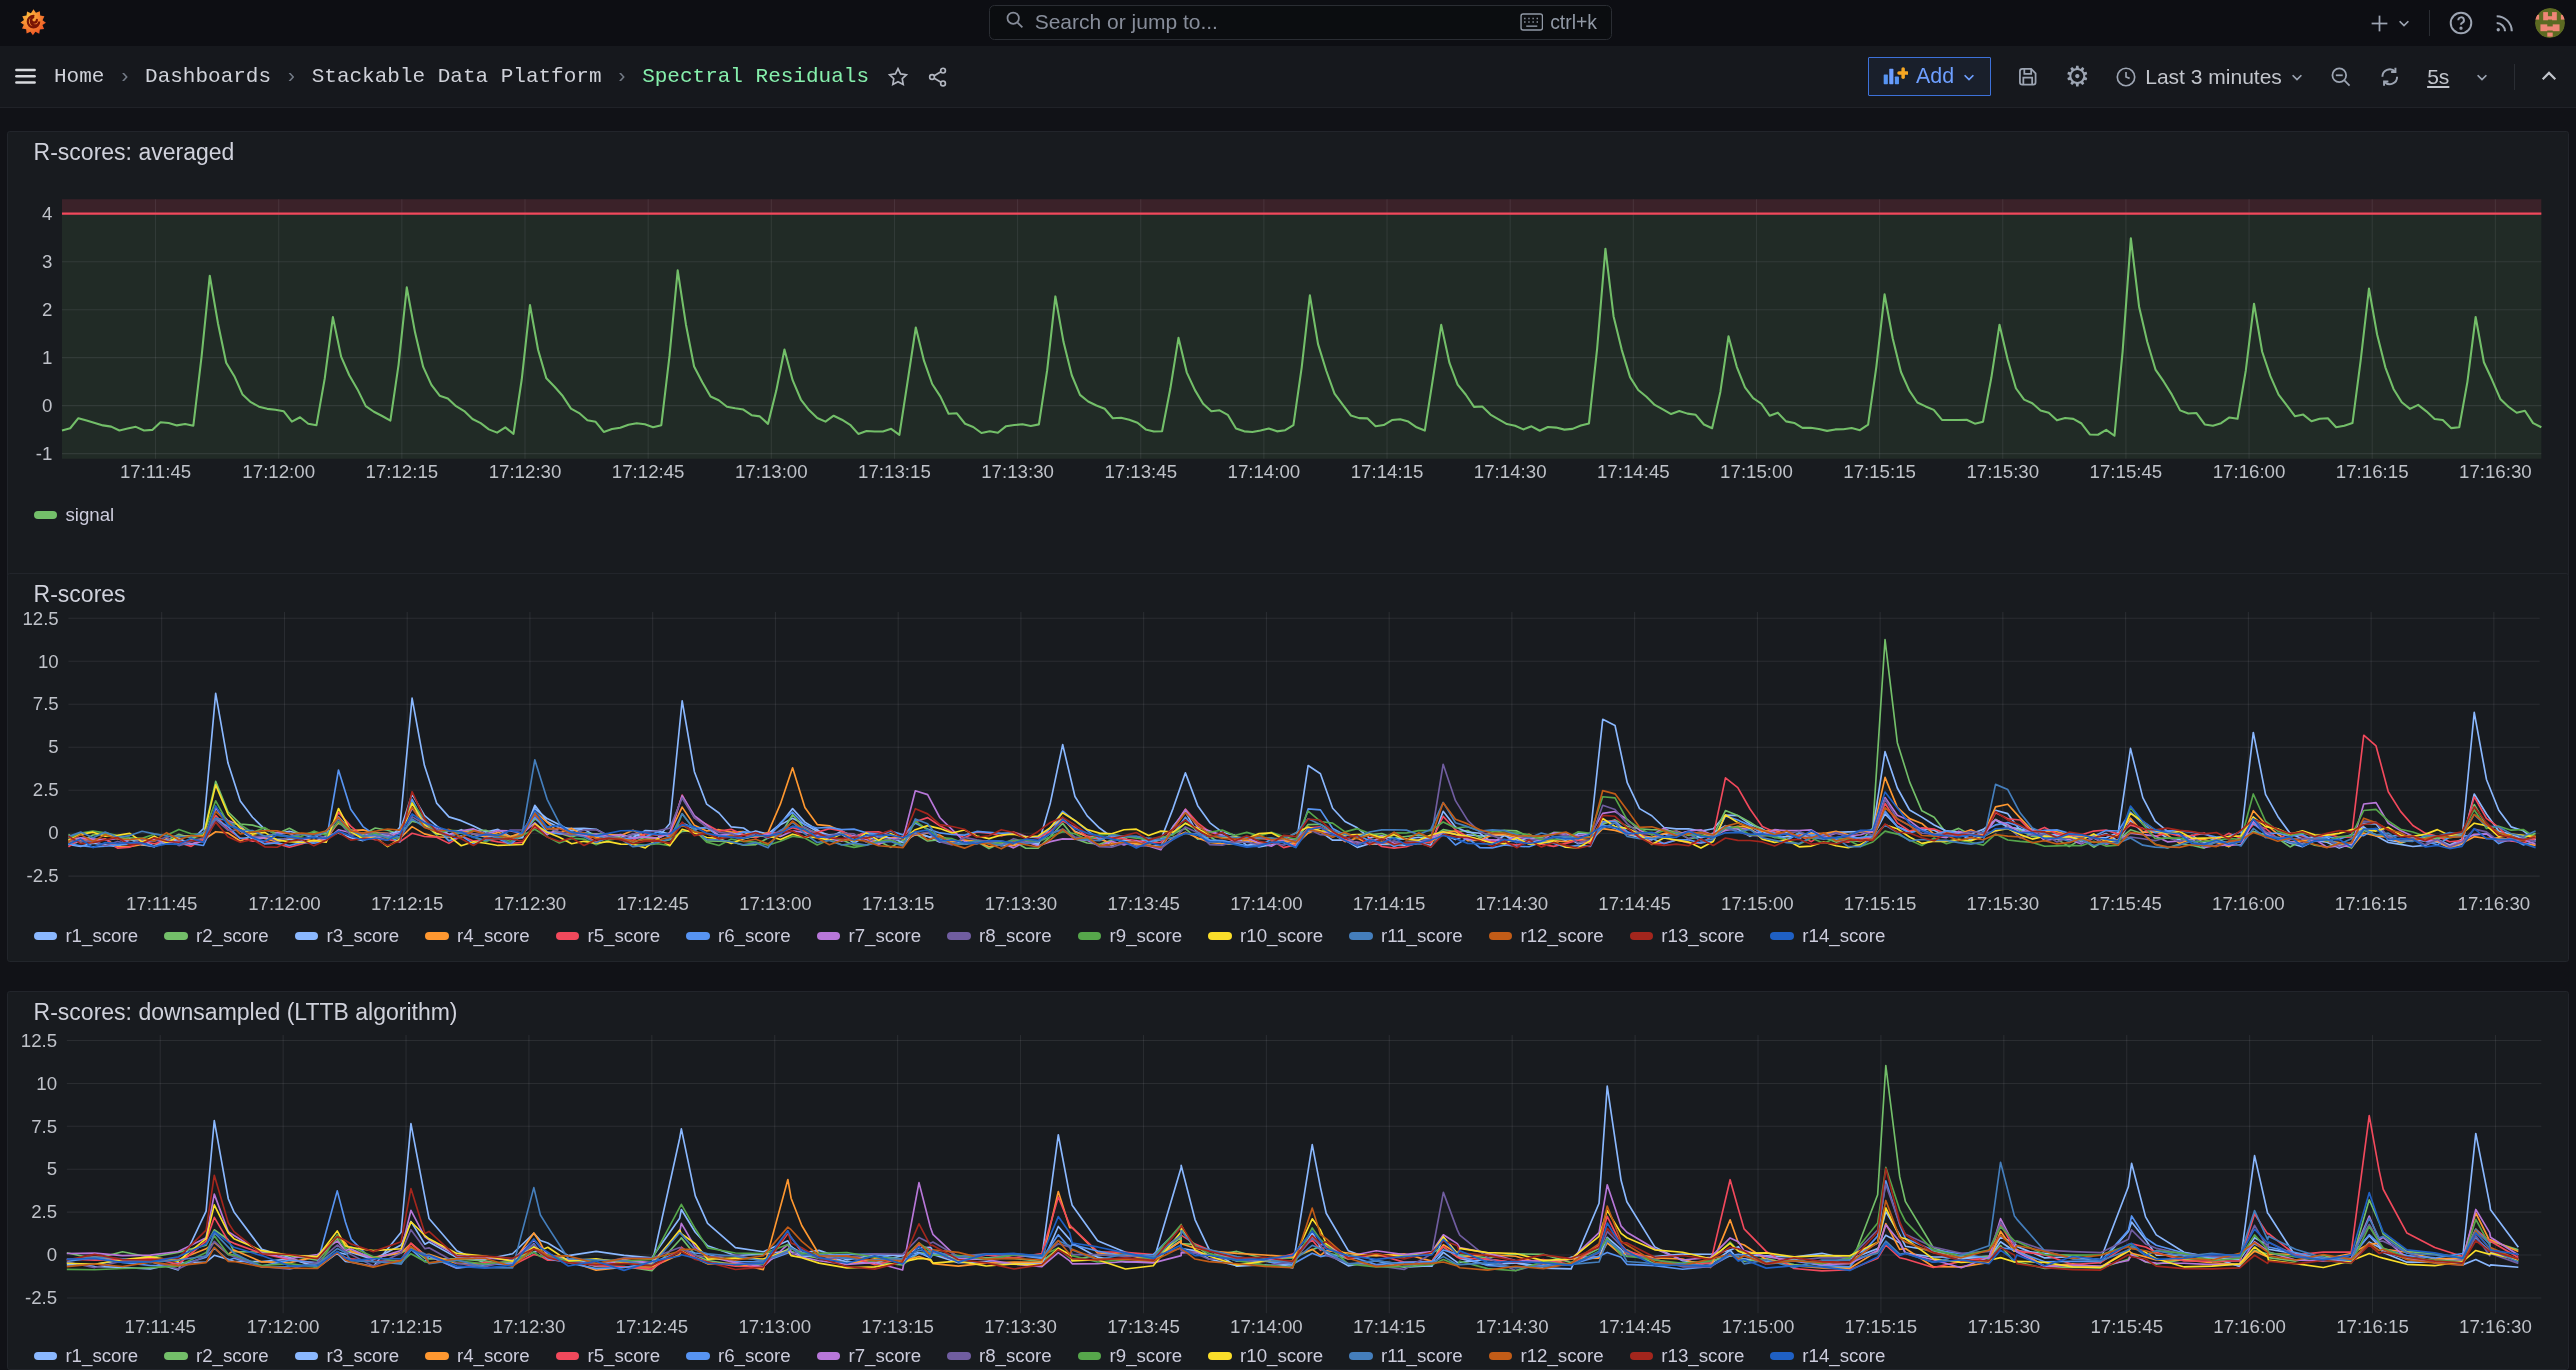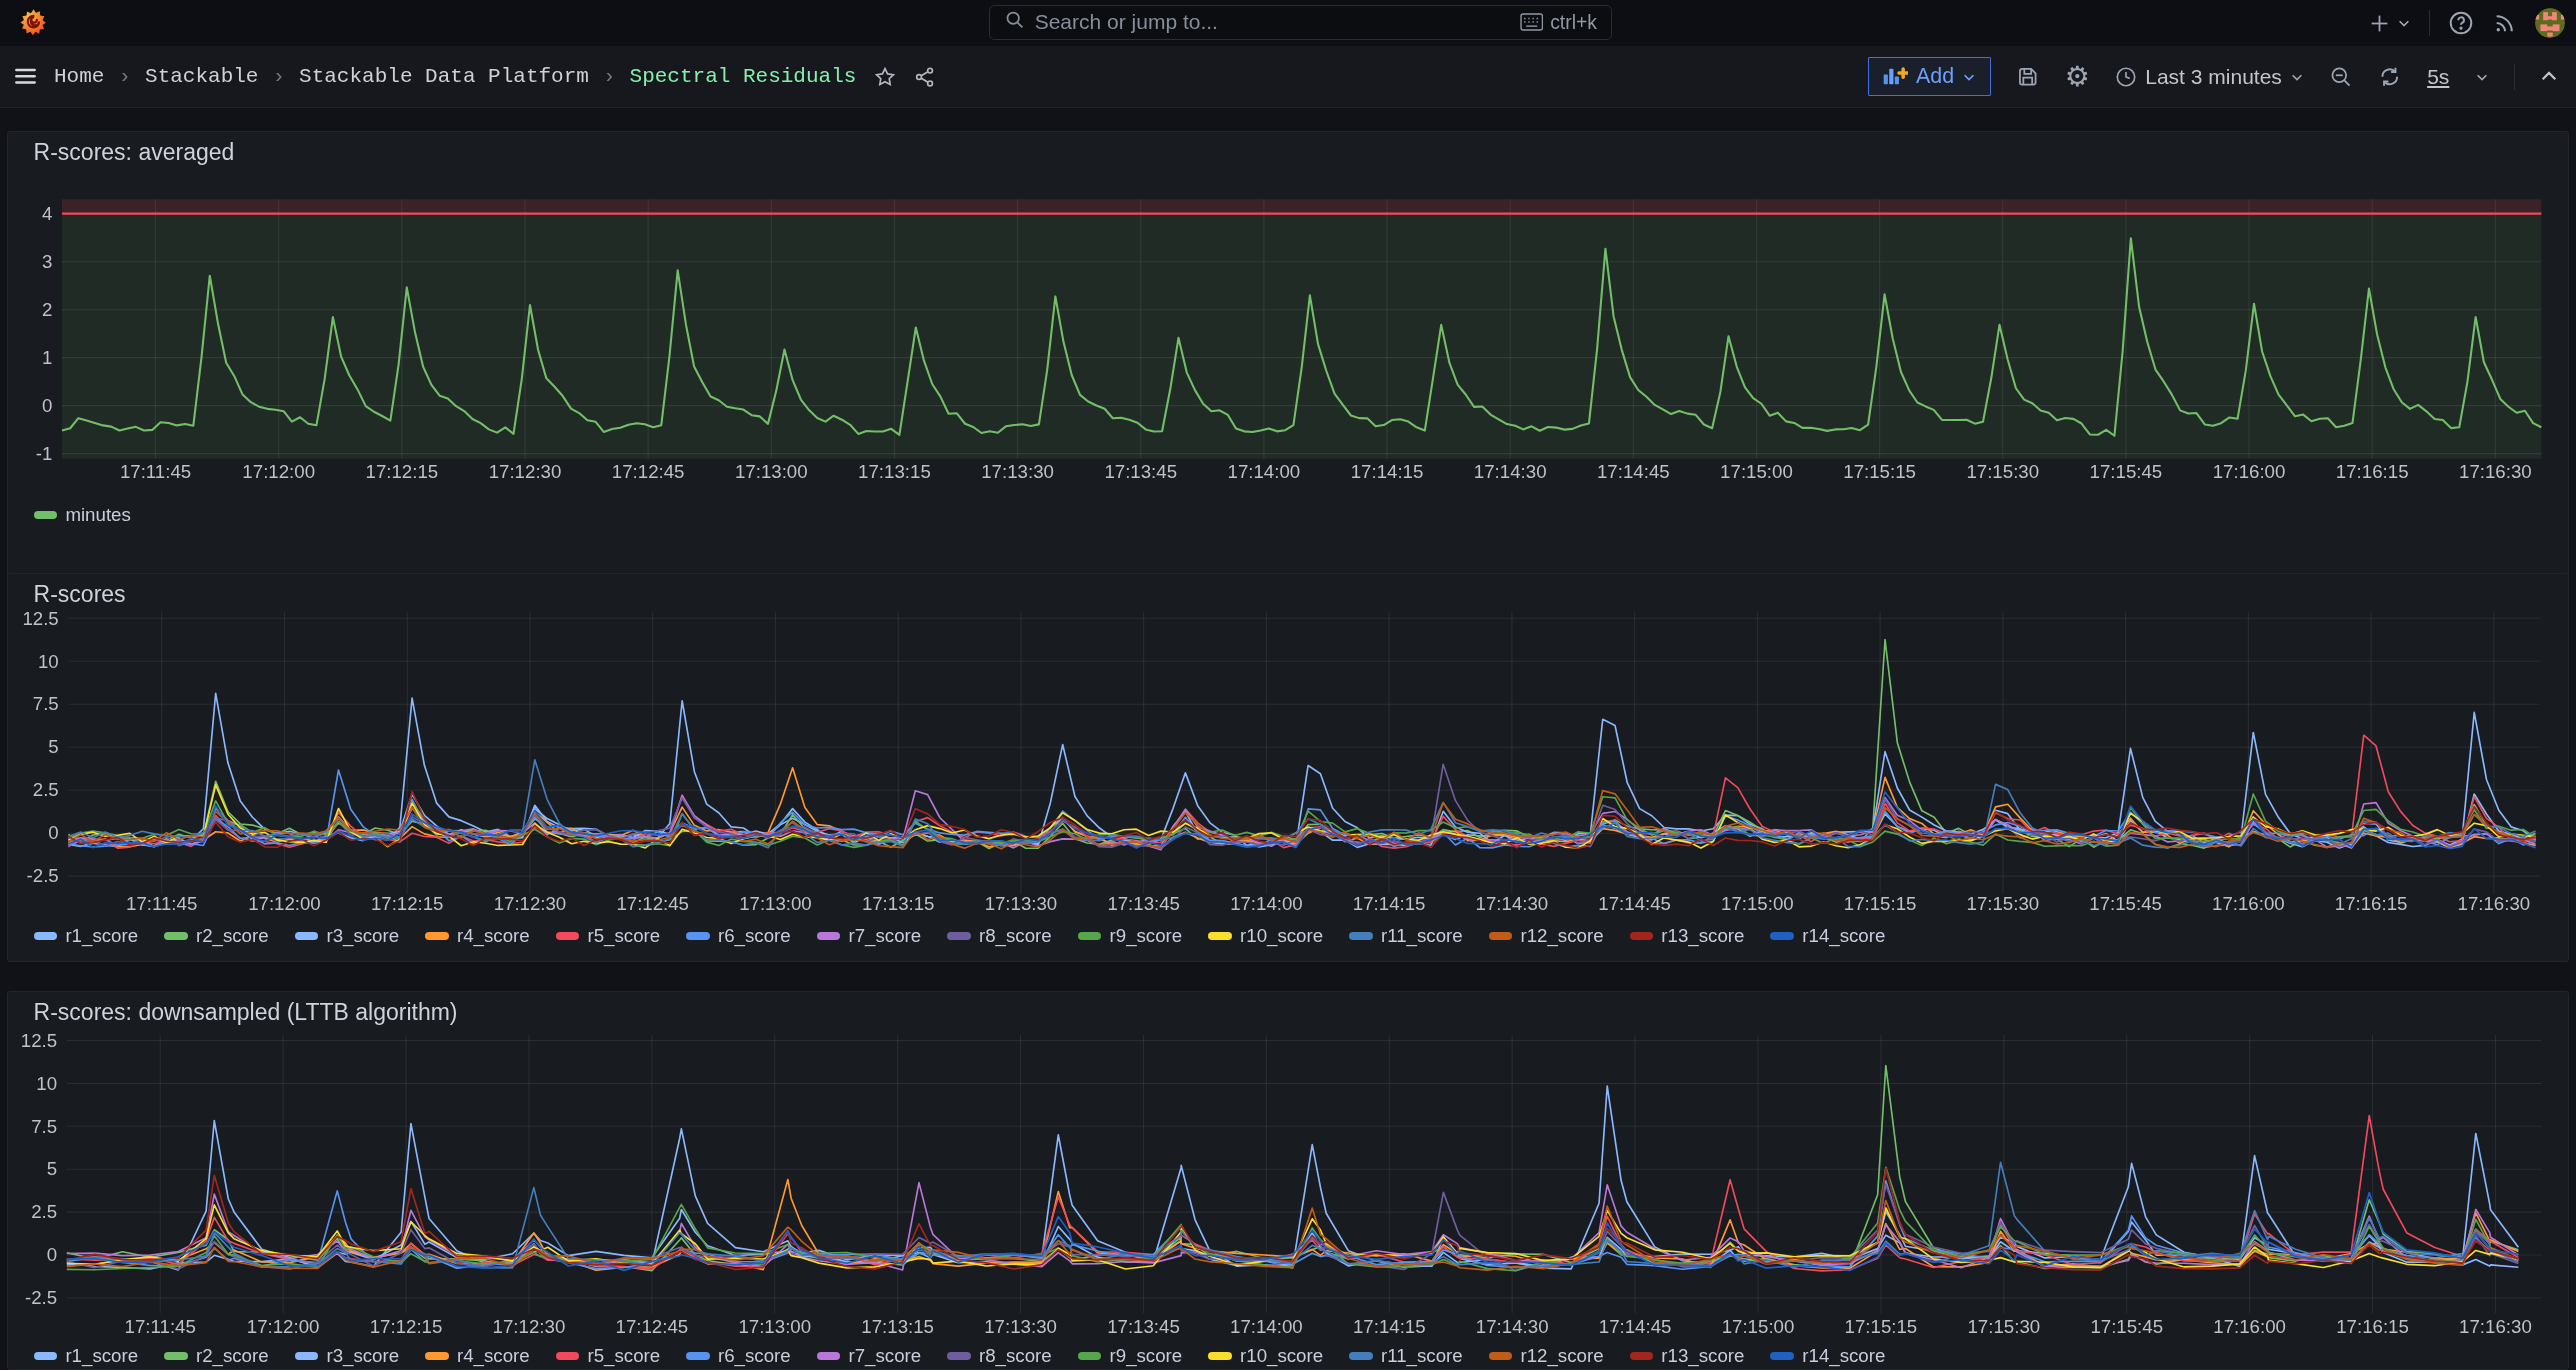--- a/index.html
+++ b/index.html
@@ -132,21 +132,21 @@
     <button class="icnbtn">
       <svg width="21" height="16.6" viewBox="0 0 30 24" fill="#D8D9DD">
         <rect y="1" width="30" height="3.6" rx="1.8"></rect>
           <rect y="10" width="30" height="3.6" rx="1.8"></rect>
           <rect y="19" width="30" height="3.6" rx="1.8"></rect>
         </svg>
     </button>
     <nav style="display:flex;align-items:center;gap:14px;">
       <a class="crumb">Home</a>
       <span class="crumb-sep">›</span>
-      <a class="crumb">Stackable</a>
+      <a class="crumb">Dashboards</a>
       <span class="crumb-sep">›</span>
       <a class="crumb">Stackable Data Platform</a>
       <span class="crumb-sep">›</span>
       <a class="crumb current">Spectral Residuals</a>
     </nav>
     <button class="icnbtn">
       <svg width="22" height="22" viewBox="0 0 24 24" fill="none" stroke="#B3B7C1" stroke-width="1.8">
         <path d="M12 2.8l2.8 5.8 6.4.9-4.6 4.4 1.1 6.3L12 17.2l-5.7 3  1.1-6.3L2.8 9.5l6.4-.9z"></path>
         </svg>
     </button>
@@ -289,21 +289,21 @@
         <text x="3060.669536423841" y="500" text-anchor="middle" fill="#BFC2C9" font-size="27">17:15:45</text>
         <text x="3238.633112582781" y="500" text-anchor="middle" fill="#BFC2C9" font-size="27">17:16:00</text>
         <text x="3416.5966887417217" y="500" text-anchor="middle" fill="#BFC2C9" font-size="27">17:16:15</text>
         <text x="3594.560264900662" y="500" text-anchor="middle" fill="#BFC2C9" font-size="27">17:16:30</text>
         <polyline points="78.0,431.2 89.9,427.9 101.7,413.4 113.6,416.8 125.5,420.2 137.3,423.8 149.2,425.6 161.0,431.1 172.9,428.3 184.8,425.9 196.6,431.2 208.5,430.3 220.4,419.2 232.2,420.4 244.1,423.8 256.0,421.7 267.8,424.4 279.7,324.9 291.6,207.5 303.4,276.1 315.3,333.2 327.1,352.7 339.0,379.3 350.9,390.2 362.7,396.7 374.6,399.9 386.5,401.2 398.3,403.3 410.2,418.3 422.1,412.0 433.9,421.4 445.8,423.5 457.7,356.3 469.5,267.3 481.4,324.4 493.2,351.3 505.1,371.8 517.0,395.9 528.8,404.1 540.7,410.2 552.6,416.8 564.4,336.2 576.3,224.3 588.2,289.3 600.0,339.3 611.9,365.2 623.8,380.9 635.6,384.9 647.5,396.1 659.3,403.1 671.2,414.6 683.1,420.6 694.9,429.5 706.8,434.3 718.7,426.6 730.5,436.1 742.4,357.5 754.3,249.8 766.1,314.8 778.0,355.8 789.9,367.9 801.7,381.4 813.6,399.5 825.4,406.0 837.3,416.4 849.2,418.6 861.0,433.3 872.9,429.0 884.8,427.2 896.6,422.8 908.5,420.8 920.4,422.2 932.2,426.5 944.1,423.5 956.0,323.0 967.8,199.8 979.7,277.9 991.5,338.6 1003.4,361.4 1015.3,382.0 1027.1,387.4 1039.0,396.8 1050.9,399.1 1062.7,400.9 1074.6,409.0 1086.5,410.8 1098.3,421.6 1110.2,373.9 1122.1,314.1 1133.9,358.5 1145.8,386.4 1157.6,401.7 1169.5,413.2 1181.4,418.3 1193.2,409.8 1205.1,415.6 1217.0,422.9 1228.8,436.1 1240.7,432.0 1252.6,432.6 1264.4,432.6 1276.3,428.8 1288.2,437.4 1300.0,360.7 1311.9,282.3 1323.7,330.2 1335.6,364.0 1347.5,382.2 1359.3,406.9 1371.2,406.3 1383.1,421.4 1394.9,426.1 1406.8,434.8 1418.7,432.4 1430.5,434.4 1442.4,424.9 1454.3,423.2 1466.1,422.2 1478.0,424.6 1489.8,422.3 1501.7,344.3 1513.6,237.4 1525.4,303.4 1537.3,351.3 1549.2,379.7 1561.0,389.3 1572.9,395.1 1584.8,399.8 1596.6,413.4 1608.5,412.7 1620.4,415.5 1632.2,419.9 1644.1,429.6 1655.9,432.5 1667.8,432.3 1679.7,370.9 1691.5,297.3 1703.4,347.1 1715.3,372.8 1727.1,392.4 1739.0,403.3 1750.9,402.0 1762.7,408.5 1774.6,428.3 1786.5,432.4 1798.3,433.3 1810.2,431.2 1822.0,428.3 1833.9,432.4 1845.8,430.8 1857.6,423.3 1869.5,340.6 1881.4,235.9 1893.2,306.4 1905.1,344.8 1917.0,377.8 1928.8,393.9 1940.7,409.5 1952.5,413.3 1964.4,413.6 1976.3,425.0 1988.1,423.3 2000.0,416.1 2011.9,414.9 2023.7,418.3 2035.6,426.6 2047.5,431.3 2059.3,355.8 2071.2,278.5 2083.1,333.5 2094.9,365.0 2106.8,379.5 2118.6,397.0 2130.5,396.6 2142.4,408.2 2154.2,415.1 2166.1,421.9 2178.0,424.4 2189.8,429.6 2201.7,425.1 2213.6,431.5 2225.4,426.1 2237.3,427.0 2249.2,429.9 2261.0,428.8 2272.9,424.0 2284.7,420.9 2296.6,312.0 2308.5,168.4 2320.3,266.4 2332.2,315.0 2344.1,354.0 2355.9,372.6 2367.8,382.4 2379.7,394.2 2391.5,400.6 2403.4,407.4 2415.3,403.1 2427.1,406.8 2439.0,408.5 2450.8,422.5 2462.7,427.9 2474.6,375.4 2486.4,294.9 2498.3,339.2 2510.2,368.7 2522.0,384.3 2533.9,392.5 2545.8,409.8 2557.6,405.4 2569.5,418.0 2581.4,420.2 2593.2,427.4 2605.1,427.1 2616.9,429.0 2628.8,431.7 2640.7,429.6 2652.5,429.3 2664.4,427.7 2676.3,430.7 2688.1,422.7 2700.0,339.2 2711.9,234.3 2723.7,298.3 2735.6,346.6 2747.5,373.2 2759.3,390.7 2771.2,396.4 2783.0,401.4 2794.9,415.9 2806.8,416.1 2818.6,415.9 2830.5,415.7 2842.4,421.3 2854.2,418.4 2866.1,355.4 2878.0,278.3 2889.8,328.5 2901.7,370.1 2913.6,386.5 2925.4,391.8 2937.3,402.3 2949.1,405.6 2961.0,416.5 2972.9,413.2 2984.7,414.4 2996.6,421.1 3008.5,436.9 3020.3,437.3 3032.2,430.3 3044.1,438.8 3055.9,317.2 3067.8,153.3 3079.7,252.3 3091.5,302.9 3103.4,343.1 3115.2,360.3 3127.1,379.4 3139.0,402.1 3150.8,406.7 3162.7,406.0 3174.6,422.4 3186.4,424.2 3198.3,420.6 3210.2,412.3 3222.0,414.3 3233.9,344.7 3245.8,248.0 3257.6,317.4 3269.5,352.6 3281.3,379.4 3293.2,394.9 3305.1,410.6 3316.9,408.2 3328.8,417.9 3340.7,414.2 3352.5,413.5 3364.4,426.4 3376.3,424.2 3388.1,420.4 3400.0,329.5 3411.9,226.0 3423.7,292.5 3435.6,339.8 3447.4,371.1 3459.3,390.4 3471.2,400.0 3483.0,394.2 3494.9,403.5 3506.8,414.5 3518.6,416.1 3530.5,427.7 3542.4,426.5 3554.2,360.9 3566.1,267.1 3578.0,332.5 3589.8,357.9 3601.7,385.6 3613.5,396.8 3625.4,405.5 3637.3,402.7 3649.1,420.5 3661.0,426.5" fill="none" stroke="#73BF69" stroke-width="3" stroke-linejoin="round"></polyline>
         <line x1="78" x2="3661" y1="117.80799999999999" y2="117.80799999999999" stroke="#F2495C" stroke-width="3"></line>
       </svg>
     <div class="legend">
         <span class="legend-item">
           <span class="legend-pill" style="background: rgb(115, 191, 105);"></span>
-          <span class="legend-label">minutes</span>
+          <span class="legend-label">signal</span>
         </span>
       </div>
   </section>
 
   <section class="panel" id="panel-1">
     <h2 class="panel-title">R-scores</h2>
     <svg class="chart" width="2561" height="387" viewBox="0 0 3701 560">
         <line x1="85" x2="3661" y1="64.125" y2="64.125" stroke="rgba(204,204,220,0.10)" stroke-width="1.5"></line>
         <line x1="85" x2="3661" y1="126.29999999999998" y2="126.29999999999998" stroke="rgba(204,204,220,0.10)" stroke-width="1.5"></line>
         <line x1="85" x2="3661" y1="188.475" y2="188.475" stroke="rgba(204,204,220,0.10)" stroke-width="1.5"></line>

